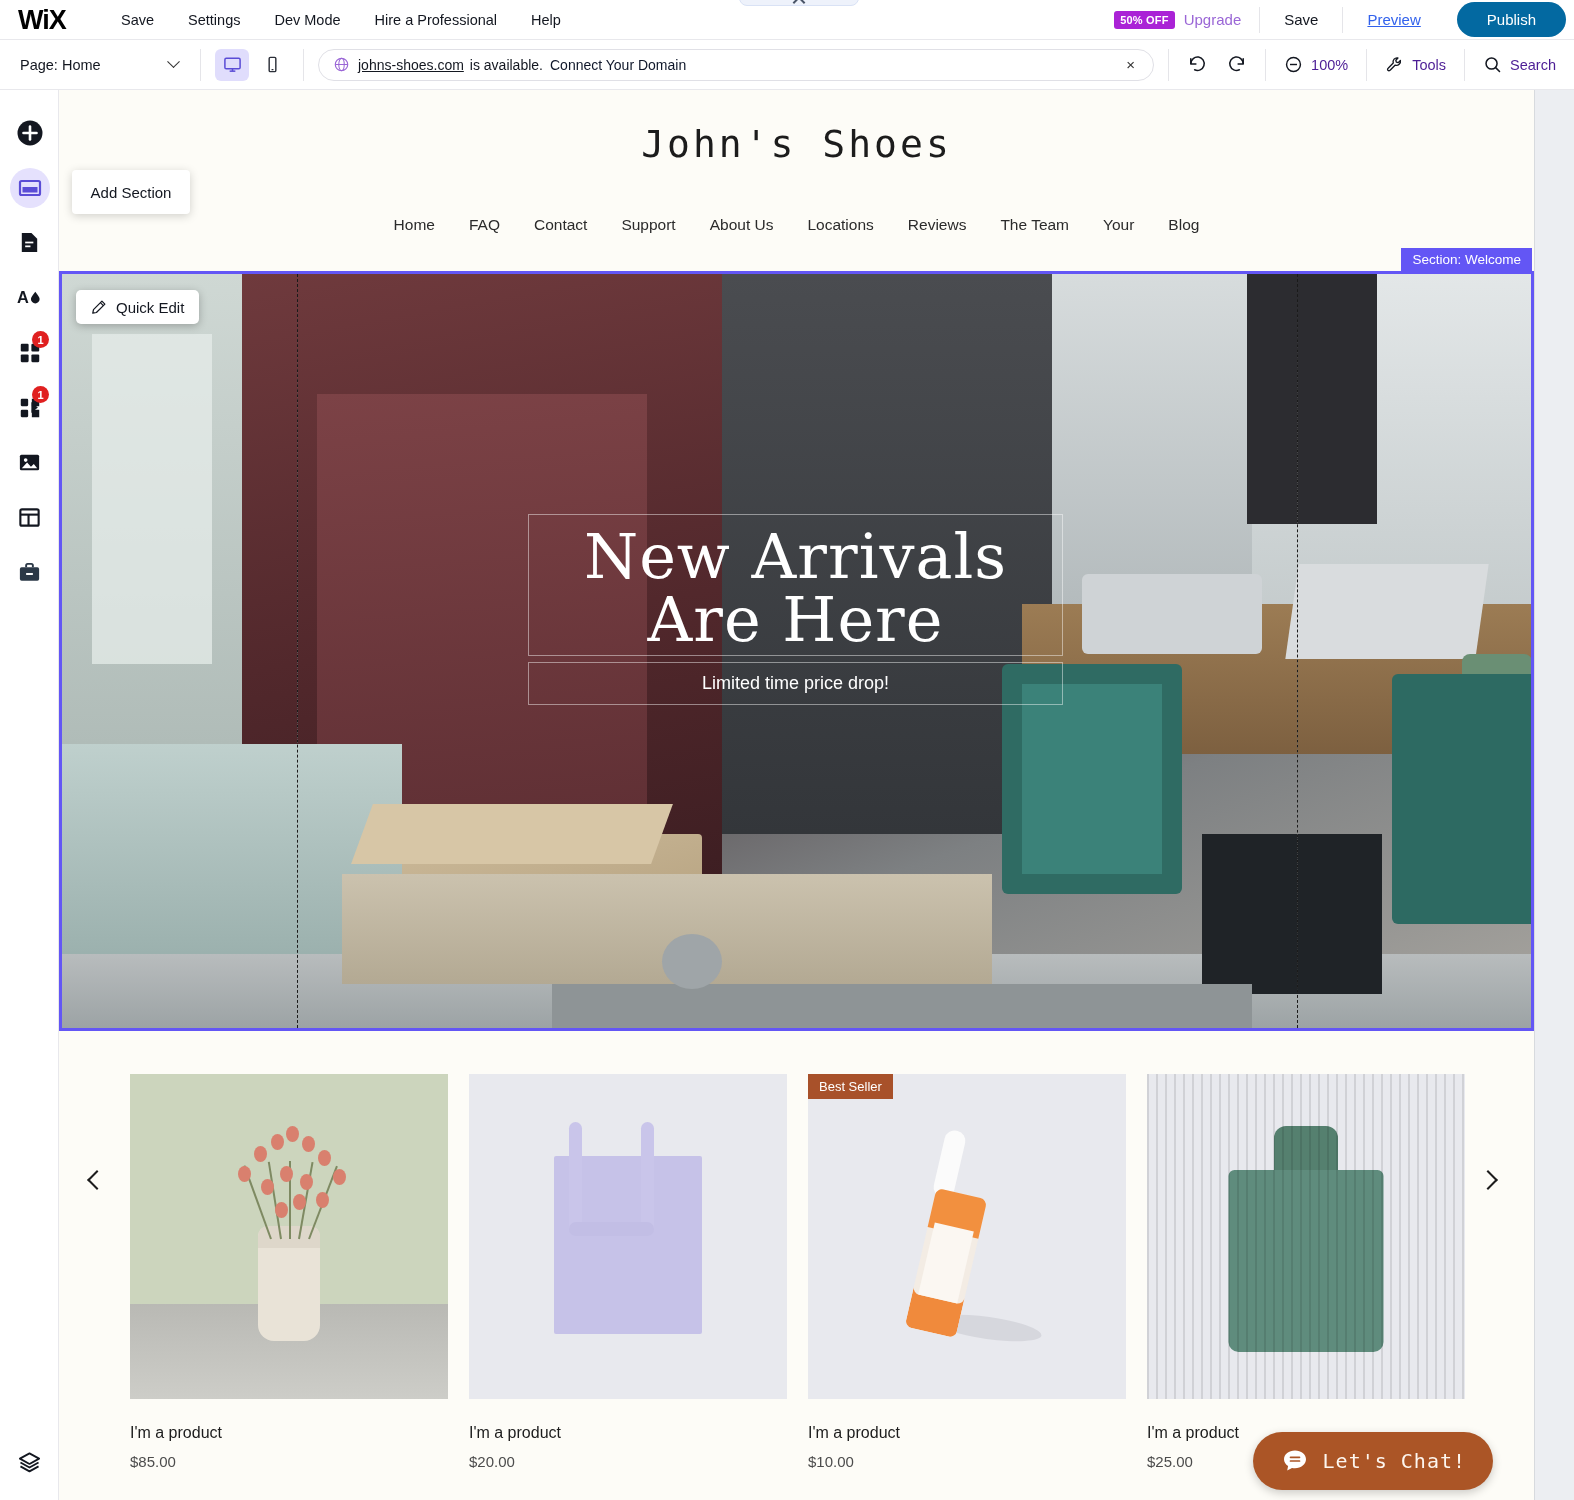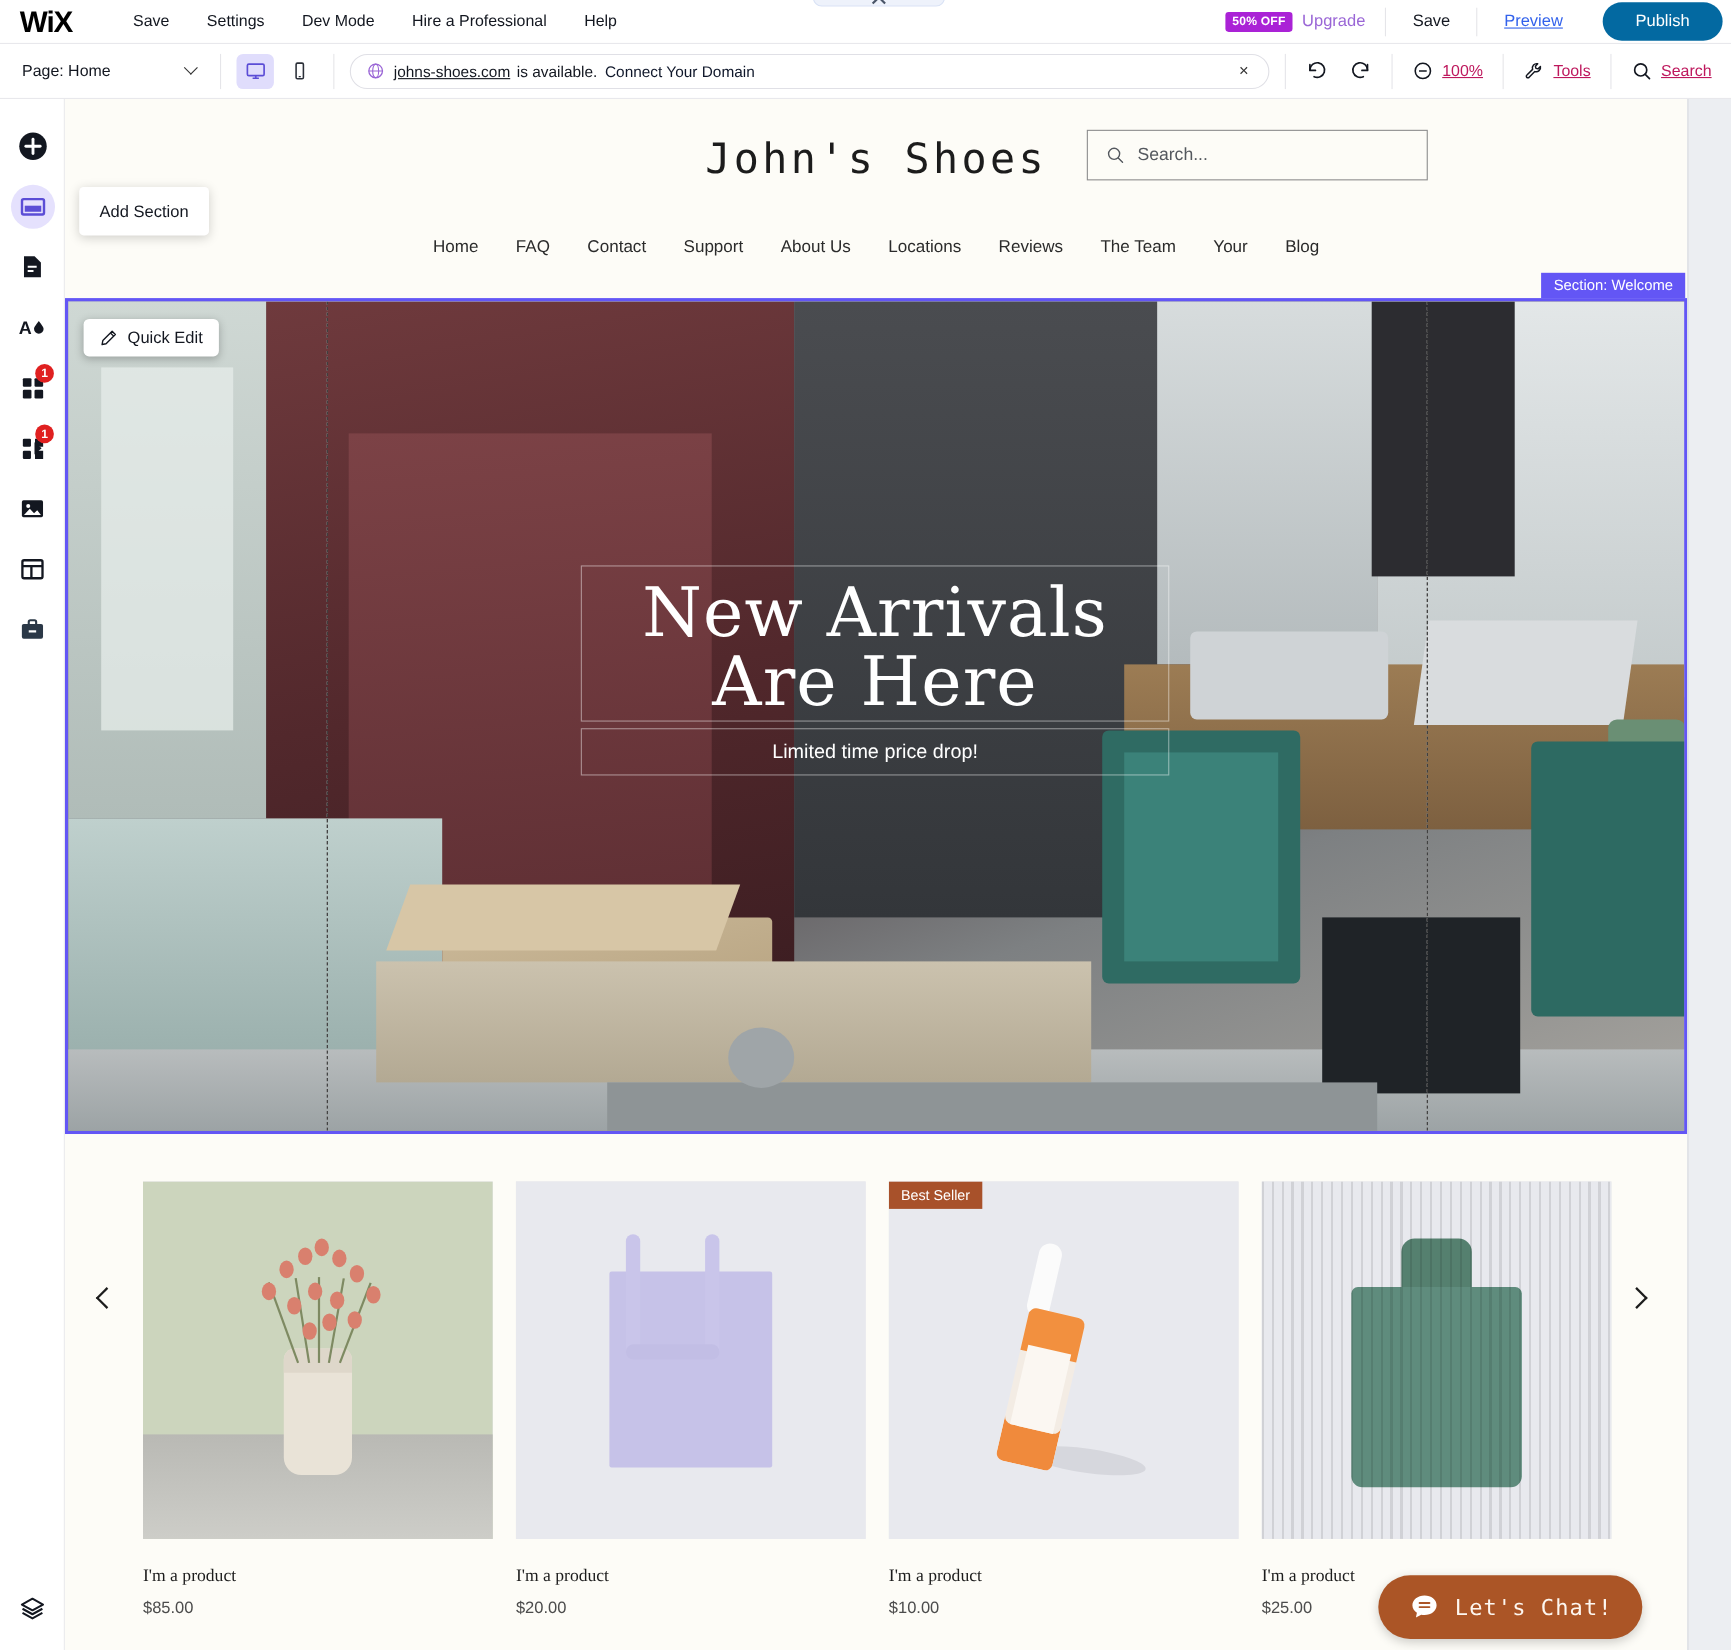--- a/index.html
+++ b/index.html
@@ -84,21 +84,21 @@
   }
   .domain-pill .dm { font-size:14px; color:#131720; }
   .domain-pill .dm.u { text-decoration:underline; margin-left:8px; }
   .domain-pill .dm.link { color:#0f172a; margin-left:7px; cursor:pointer; }
   .domain-pill .x {
     margin-left:auto; font-size:15px; color:#333; cursor:pointer; padding:0 4px;
   }
   .sb-right { margin-left:auto; display:flex; align-items:center; height:100%; }
   .sb-cell {
     display:flex; align-items:center; gap:8px; padding:0 18px; height:100%;
-    font-size:14.5px; color:#be185d; cursor:pointer; white-space:nowrap;text-decoration:underline;
+    font-size:14.5px; color:#4c1d95; cursor:pointer; white-space:nowrap;
   }
 
   
   .rail {
     position:absolute; left:0; top:90px; width:59px; height:1410px;
     background:#fff; border-right:1px solid #e8e8ec;
   }
   .rail-item {
     position:relative; width:59px; height:55px;
     display:flex; align-items:center; justify-content:center; cursor:pointer;
@@ -190,21 +190,21 @@
   }
   .hero-sub { font-size:18px; color:#fff; text-align:center; }
 
   
   .products { position:relative; padding:43px 0 0; background:#fdfcf7; height:480px; }
   .prow { display:flex; gap:21px; padding:0 71px; position:relative; }
   .pcard { width:318px; }
   .pimg {
     width:318px; height:325px; position:relative; overflow:hidden; background:#e7e8ec;
   }
-  .ptitle { margin-top:25px; font-size:16px; color:#1c1c1c;font-family:Liberation Serif, serif; }
+  .ptitle { margin-top:25px; font-size:16px; color:#1c1c1c; }
   .pprice { margin-top:11px; font-size:15px; color:#4c4c4c; }
   .best-seller {
     position:absolute; left:0; top:0; background:#a8512a; color:#fff;
     font-size:13px; padding:5px 11px; z-index:4;
   }
   .carousel-arrow {
     position:absolute; top:142px; width:22px; height:22px; cursor:pointer;
   }
   .carousel-arrow i {
     display:block; width:14px; height:14px;
@@ -456,27 +456,20 @@
         </svg>
       </div>
     </div>
   </div>
 
   <div class="canvas">
 
     <div class="site-header">
       <div class="site-title">John's Shoes</div>
 
-      <div class="site-search">
-        <svg width="18" height="18" viewBox="0 0 20 20">
-          <circle cx="8.7" cy="8.7" r="5.6" fill="none" stroke="#54585e" stroke-width="1.4"></circle>
-          <line x1="12.9" y1="12.9" x2="17.2" y2="17.2" stroke="#54585e" stroke-width="1.4" stroke-linecap="round"></line>
-        </svg>
-        <span class="ph">Search...</span>
-      </div>
 
       <div class="site-nav">
         <a href="#">Home</a>
         <a href="#">FAQ</a>
         <a href="#">Contact</a>
         <a href="#">Support</a>
         <a href="#">About Us</a>
         <a href="#">Locations</a>
         <a href="#">Reviews</a>
         <a href="#">The Team</a>

